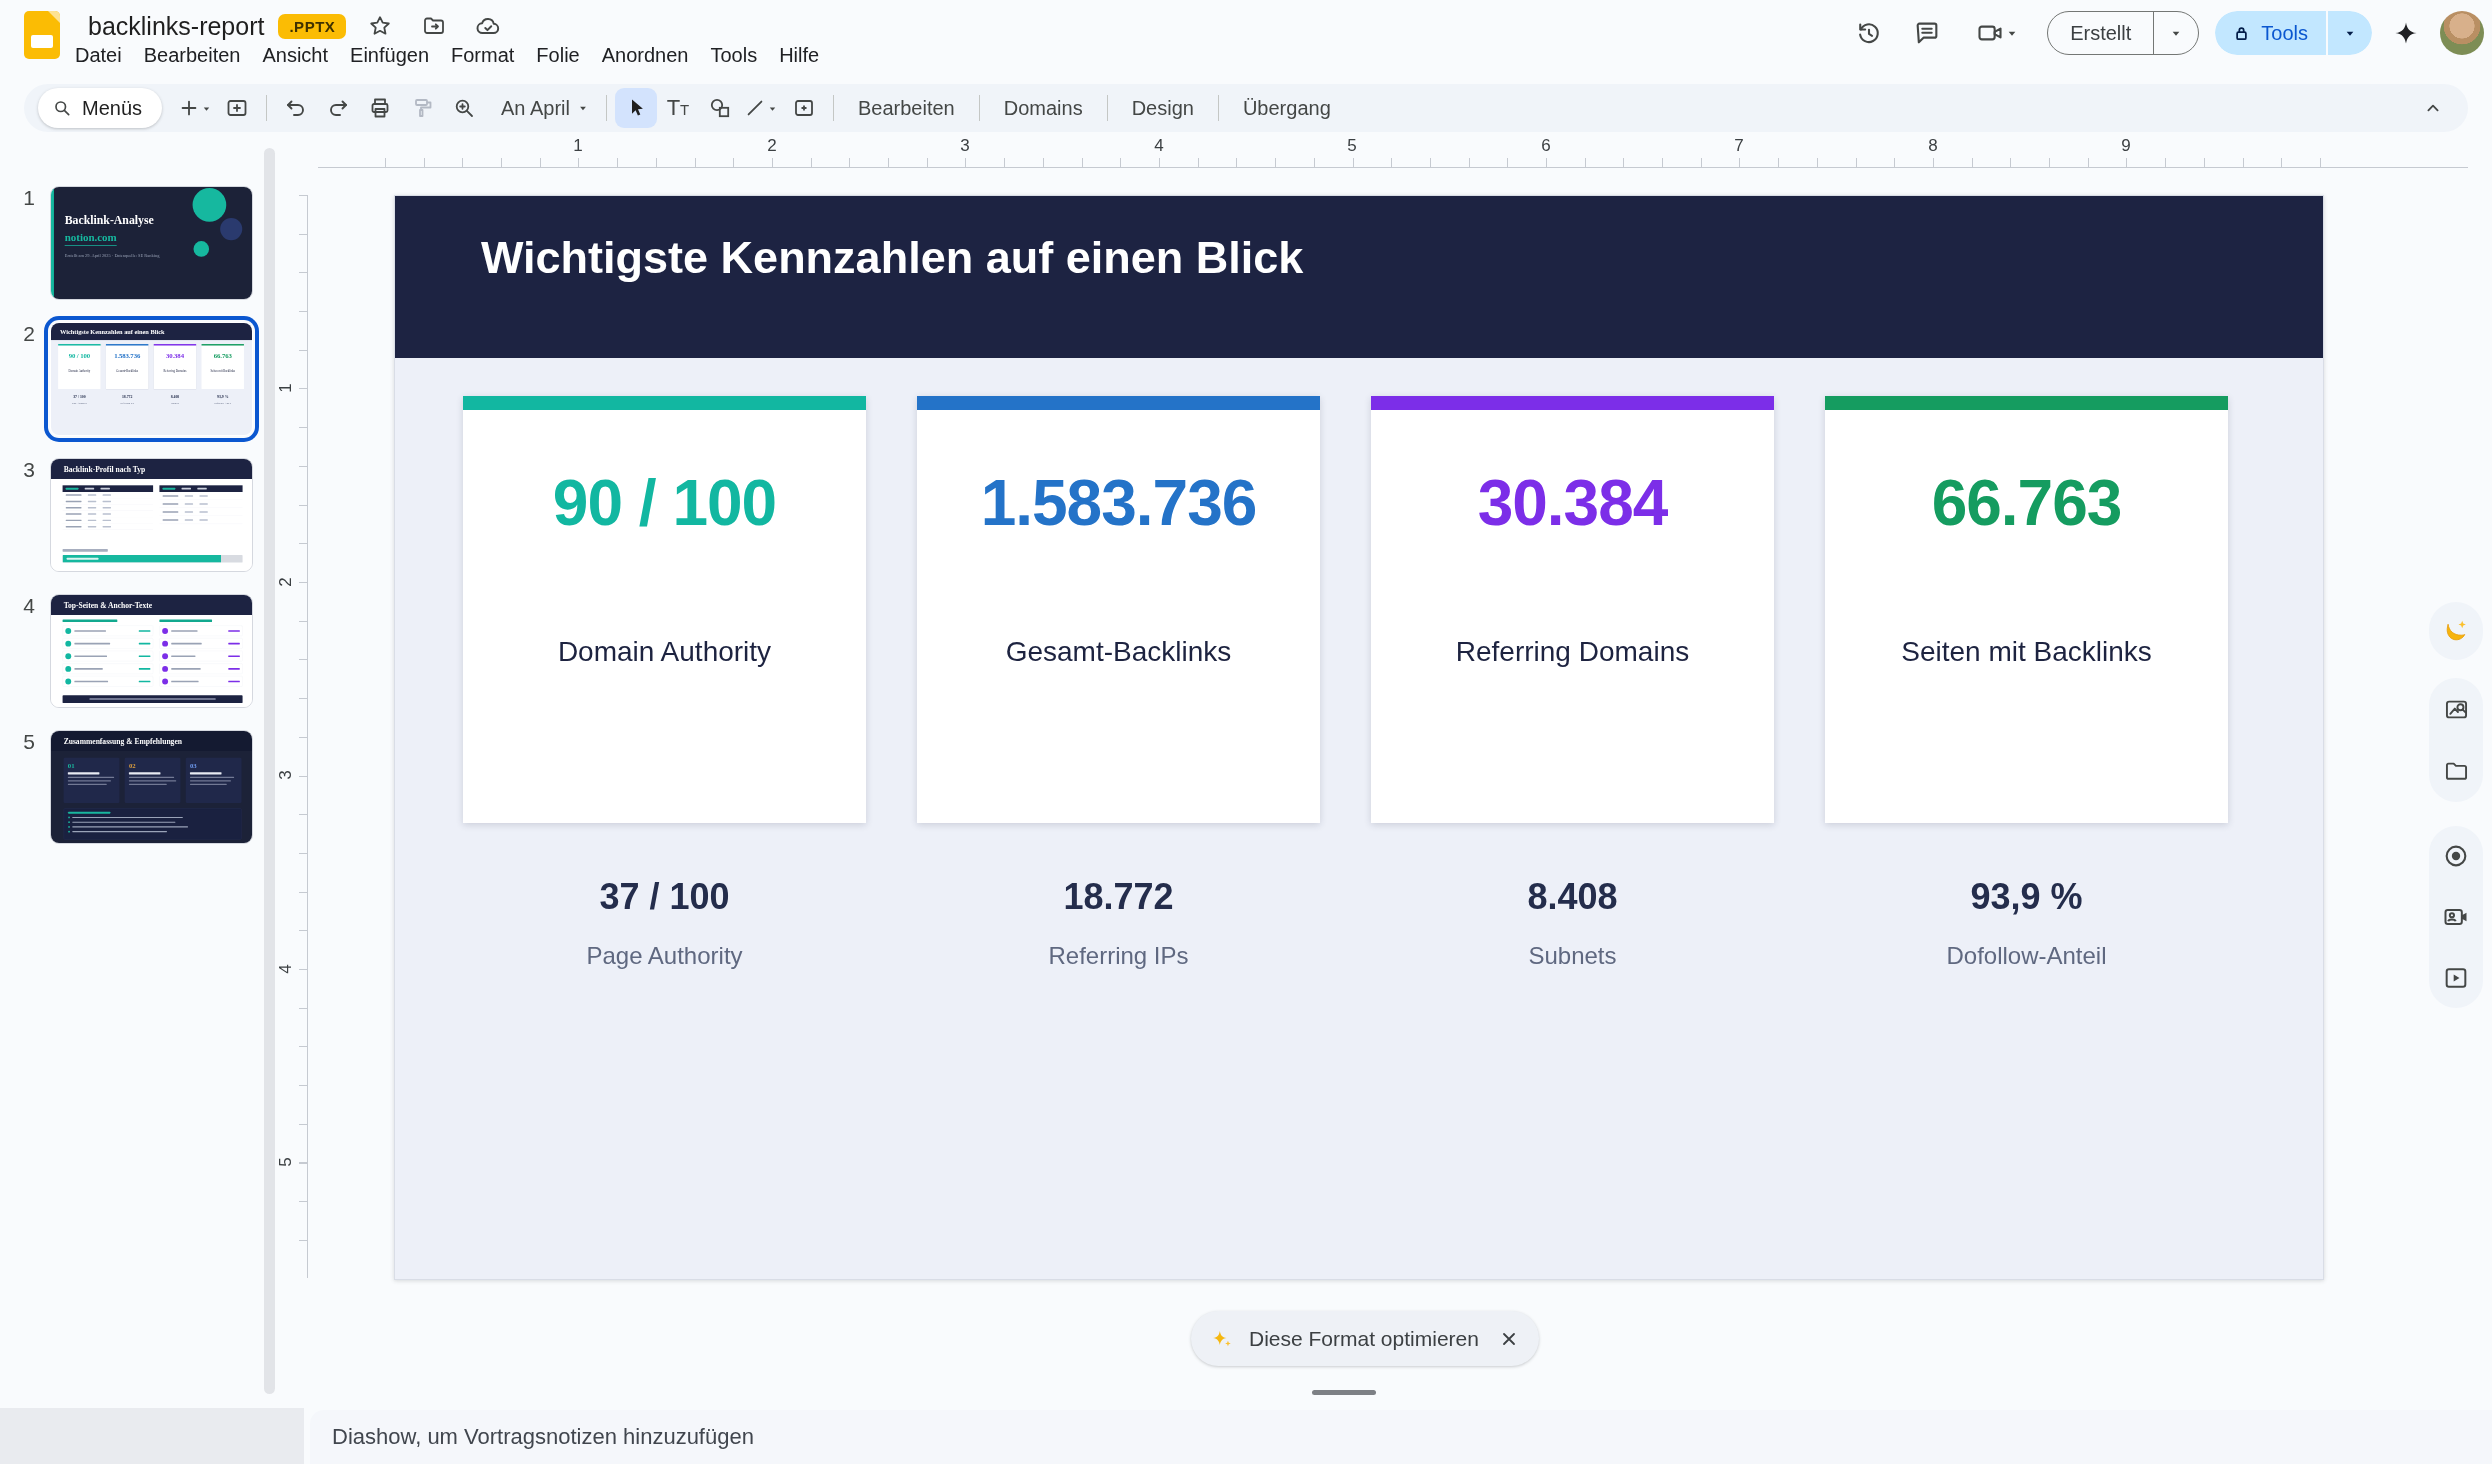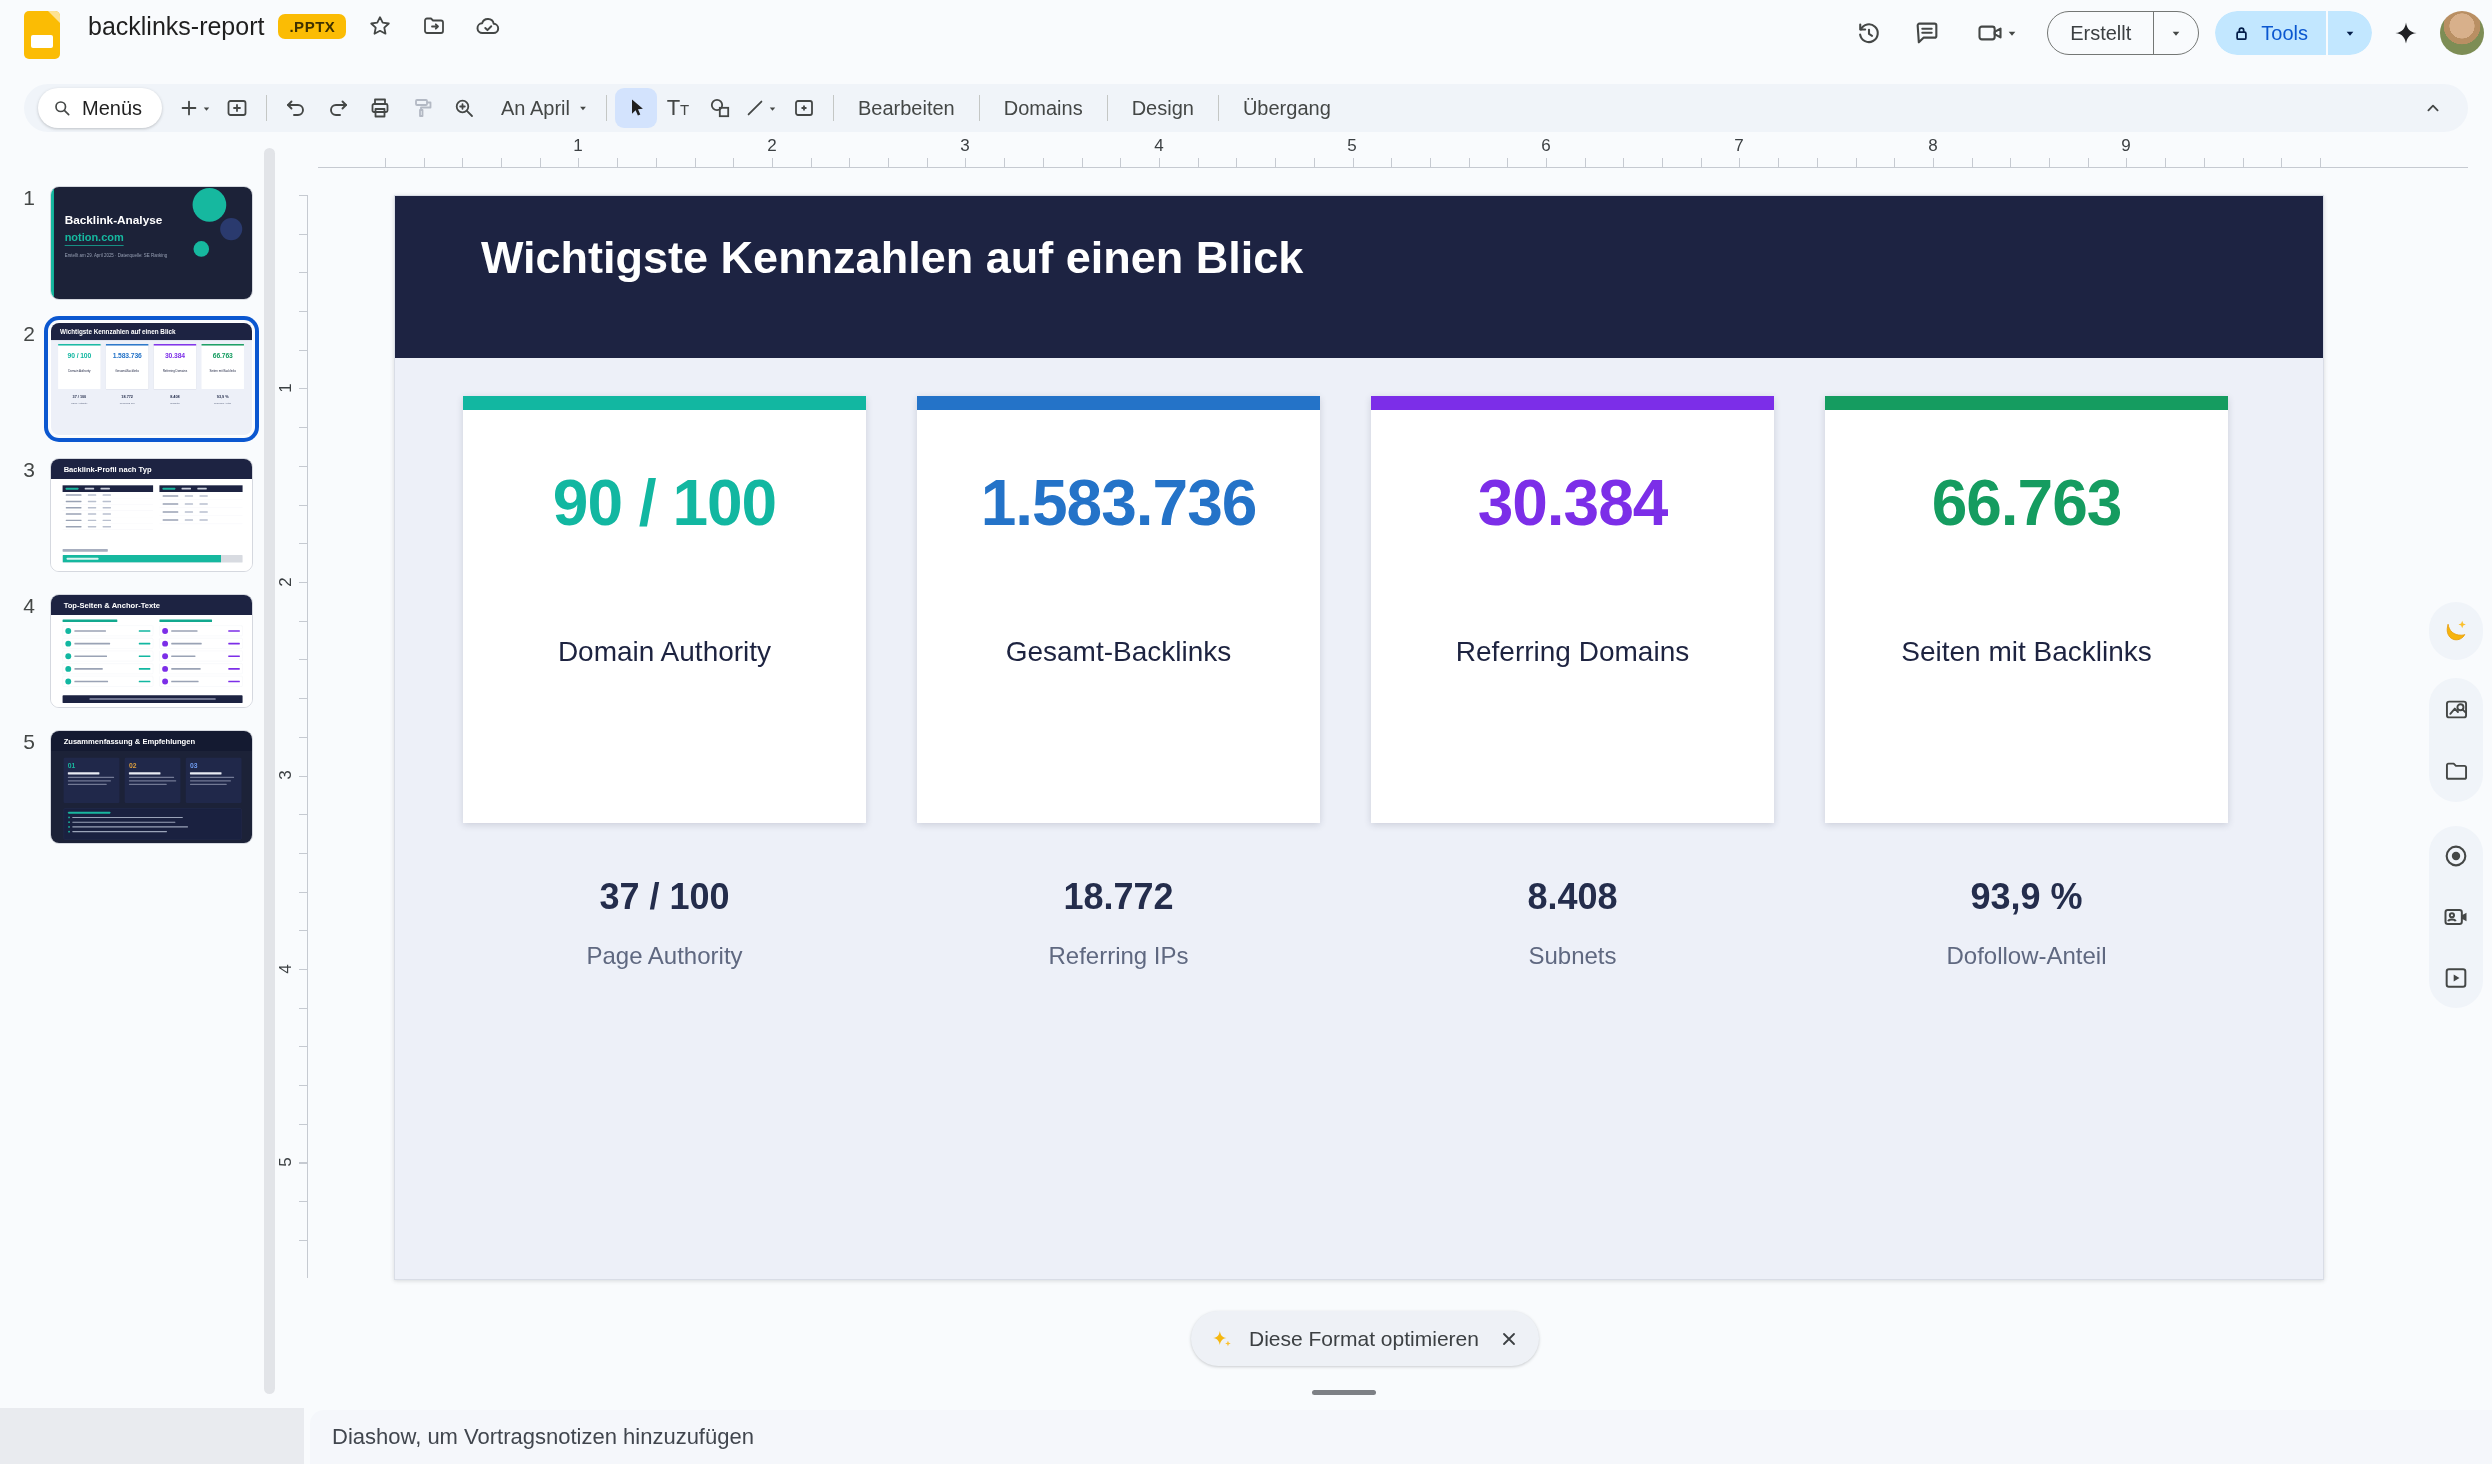--- a/index.html
+++ b/index.html
@@ -44,21 +44,21 @@
   .ruler-h-ticks { position:absolute; left:385px; top:158px; width:1946px; height:9px;
      background:repeating-linear-gradient(to right,#c6cad1 0 1px,transparent 1px 38.7px); }
   .ruler-h-base { position:absolute; left:318px; top:167px; width:2150px; height:1px; background:#c6cad1; }
   .ruler-num-h { position:absolute; top:136px; width:30px; margin-left:-15px; text-align:center; font-size:17px; color:#3c4043; }
   .ruler-v-ticks { position:absolute; left:299px; top:195px; width:9px; height:1083px;
      background:repeating-linear-gradient(to bottom,#c6cad1 0 1px,transparent 1px 38.7px); border-right:1px solid #c6cad1; }
   .ruler-num-v { position:absolute; left:276px; height:30px; width:20px; margin-top:-15px; display:flex; align-items:center; justify-content:center; font-size:17px; color:#3c4043; transform:rotate(-90deg); }
 
   
   .slide-num { position:absolute; left:14px; width:30px; text-align:center; font-size:21px; color:#444746; }
-  .thumb { position:absolute; left:50px; width:203px; height:114px; border-radius:9px; border:1px solid #d5d8df; overflow:hidden; background:#fff; cursor:pointer; }
+  .thumb { position:absolute; left:50px; width:203px; height:114px; border-radius:9px; border:1px solid #d5d8df; overflow:hidden; background:#fff; cursor:pointer;font-family:Liberation Serif, serif; }
   .thumb.selected { border-color:transparent; box-shadow:0 0 0 2px #f9fbfd,0 0 0 6px #0b57d0; }
   .fit { position:absolute; left:0; top:0; width:1928px; height:1083px; transform:scale(.10526); transform-origin:0 0; }
   .film-scrollbar { position:absolute; left:264px; top:148px; width:11px; height:1246px; border-radius:6px; background:#e2e4e8; cursor:pointer; }
 
   
   .t1 { background:#1c2238; }
   .t1 .edge { position:absolute; left:0; top:0; width:28px; height:1083px; background:#16b89f; }
   .t1 .tt { position:absolute; left:130px; top:248px; font-size:112px; font-weight:bold; color:#fff; }
   .t1 .dom { position:absolute; left:130px; top:420px; font-size:104px; font-weight:bold; color:#16b89f; border-bottom:7px solid #16b89f; padding-bottom:14px; }
   .t1 .meta { position:absolute; left:130px; top:630px; font-size:42px; color:#97a0b4; }
@@ -150,20 +150,31 @@
           <path d="M10 12.5h6m0 0-2.2-2.2M16 12.5l-2.2 2.2"></path>
         </svg>
     </span>
     <span class="tb-ic">
       <svg width="26" height="26" viewBox="0 0 24 24" fill="none" stroke="#444746" stroke-width="1.8" stroke-linecap="round" stroke-linejoin="round">
           <path d="M7 18.5a4.5 4.5 0 0 1-.4-9A5.5 5.5 0 0 1 17.3 10a4 4 0 0 1-.3 8.5z"></path>
           <path d="M9.5 13.8l2 2 3.5-3.6"></path>
         </svg>
     </span>
   </div>
+  <nav class="menubar">
+    <span class="menu-item">Datei</span>
+    <span class="menu-item">Bearbeiten</span>
+    <span class="menu-item">Ansicht</span>
+    <span class="menu-item">Einfügen</span>
+    <span class="menu-item">Format</span>
+    <span class="menu-item">Folie</span>
+    <span class="menu-item">Anordnen</span>
+    <span class="menu-item">Tools</span>
+    <span class="menu-item">Hilfe</span>
+  </nav>
   <div class="header-right">
     <span class="tb-ic" style="margin-right:18px">
       <svg width="28" height="28" viewBox="0 0 24 24" fill="none" stroke="#444746" stroke-width="1.8" stroke-linecap="round" stroke-linejoin="round">
           <path d="M4.5 4.8v4.2h4.2"></path>
           <path d="M5 9a7.6 7.6 0 1 1-.6 4.4"></path>
           <path d="M12 9.2v3.6l2.6 1.6"></path>
         </svg>
     </span>
     <span class="tb-ic" style="margin-right:18px">
       <svg width="28" height="28" viewBox="0 0 24 24" fill="none" stroke="#444746" stroke-width="1.8" stroke-linecap="round" stroke-linejoin="round">

